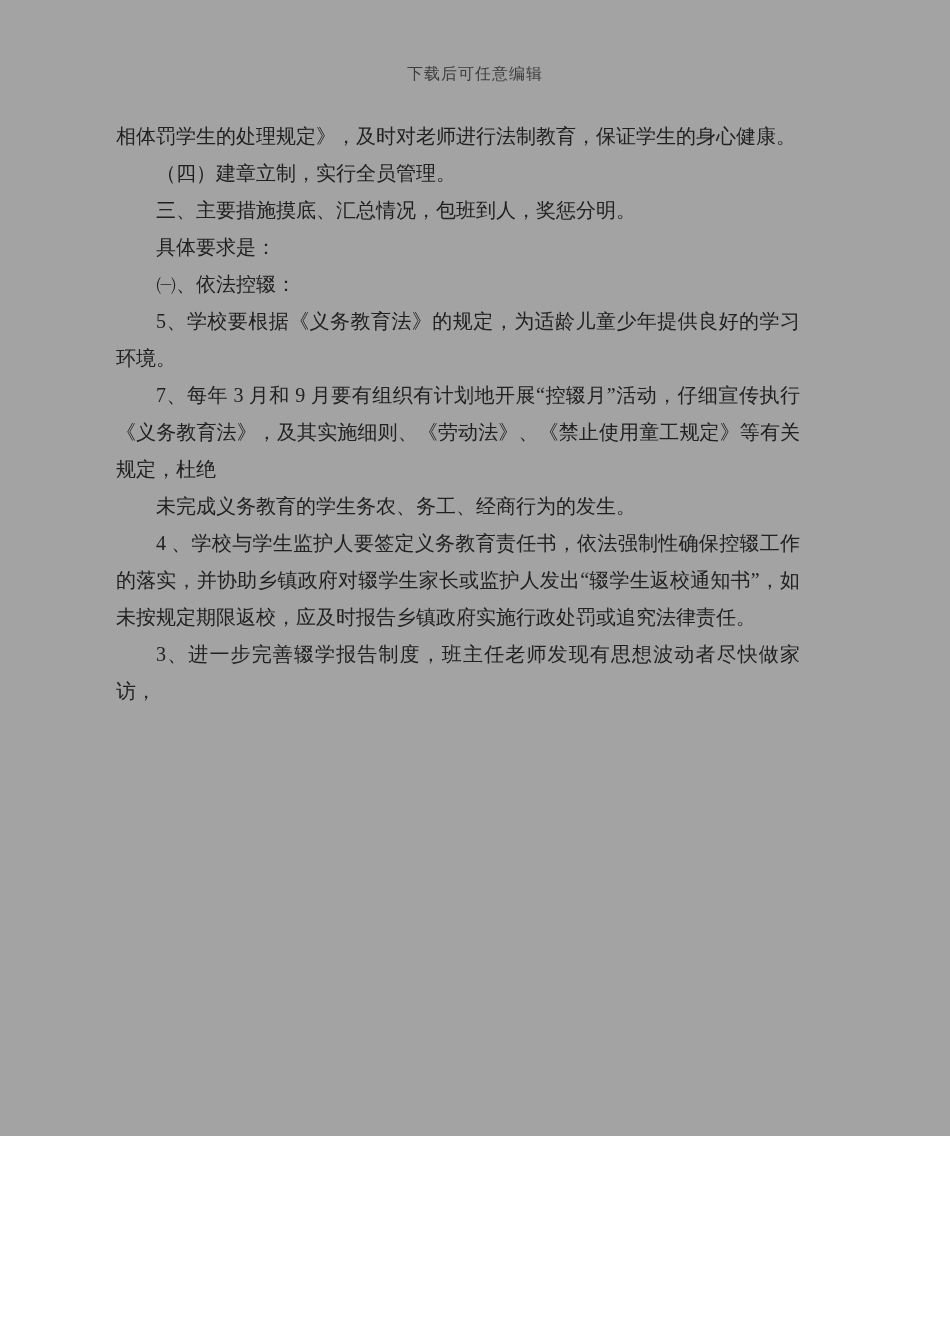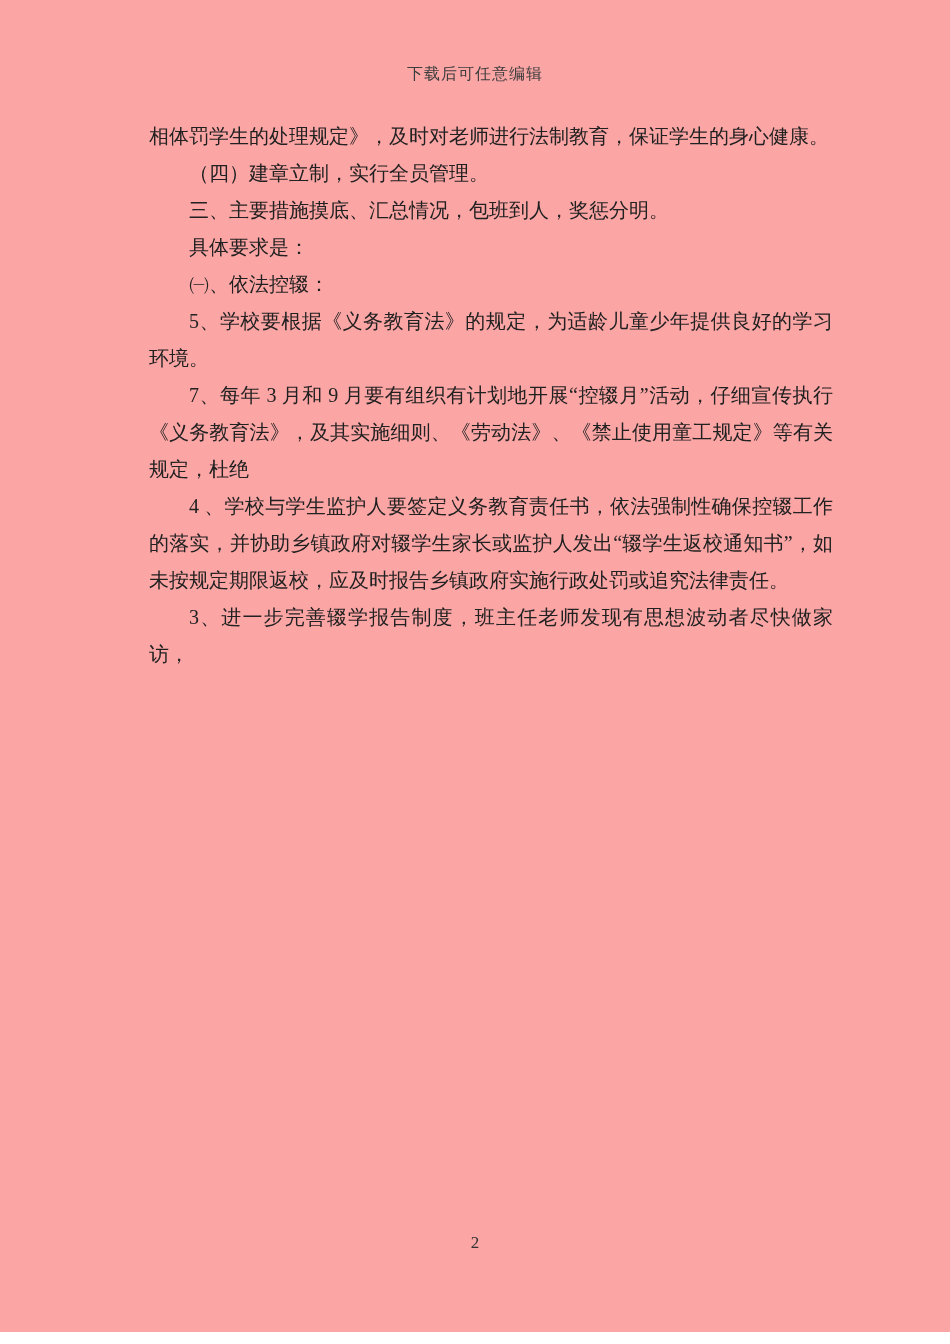--- a/index.html
+++ b/index.html
@@ -3,39 +3,39 @@
 <meta charset="utf-8">
 <style>
   html, body {
     margin: 0;
     padding: 0;
     background: #ffffff;
   }
   .page {
     position: relative;
     width: 950px;
-    height: 1332px;
-    background: #fca5a5;
+    height: 1136px;
+    background: #a3a3a3;
     overflow: hidden;
     font-family: "Liberation Serif", "DejaVu Serif", serif;
   }
   .page-header {
     position: absolute;
     top: 64px;
     left: 0;
     right: 0;
     text-align: center;
     font-size: 16px;
     letter-spacing: 1px;
     color: #3d3d3d;
   }
   .doc-body {
     position: absolute;
     top: 118px;
-    left: 149px;
+    left: 116px;
     width: 684px;
     font-size: 20px;
     line-height: 37px;
     color: #212121;
     text-align: justify;
   }
   .doc-body p {
     margin: 0;
     padding: 0;
   }
@@ -59,18 +59,19 @@
   <div class="page-header">下载后可任意编辑</div>
 
   <div class="doc-body">
       <p class="">相体罚学生的处理规定》，及时对老师进行法制教育，保证学生的身心健康。</p>
       <p class="indent">（四）建章立制，实行全员管理。</p>
       <p class="indent">三、主要措施摸底、汇总情况，包班到人，奖惩分明。</p>
       <p class="indent">具体要求是：</p>
       <p class="indent">㈠、依法控辍：</p>
       <p class="indent">5、学校要根据《义务教育法》的规定，为适龄儿童少年提供良好的学习环境。</p>
       <p class="indent">7、每年 3 月和 9 月要有组织有计划地开展“控辍月”活动，仔细宣传执行《义务教育法》，及其实施细则、《劳动法》、《禁止使用童工规定》等有关规定，杜绝</p>
+      <p class="indent">未完成义务教育的学生务农、务工、经商行为的发生。</p>
       <p class="indent">4 、学校与学生监护人要签定义务教育责任书，依法强制性确保控辍工作的落实，并协助乡镇政府对辍学生家长或监护人发出“辍学生返校通知书”，如未按规定期限返校，应及时报告乡镇政府实施行政处罚或追究法律责任。</p>
       <p class="indent">3、进一步完善辍学报告制度，班主任老师发现有思想波动者尽快做家访，</p>
     </div>
 
   <div class="page-footer">2</div>
 </div>
 
 </body></html>

